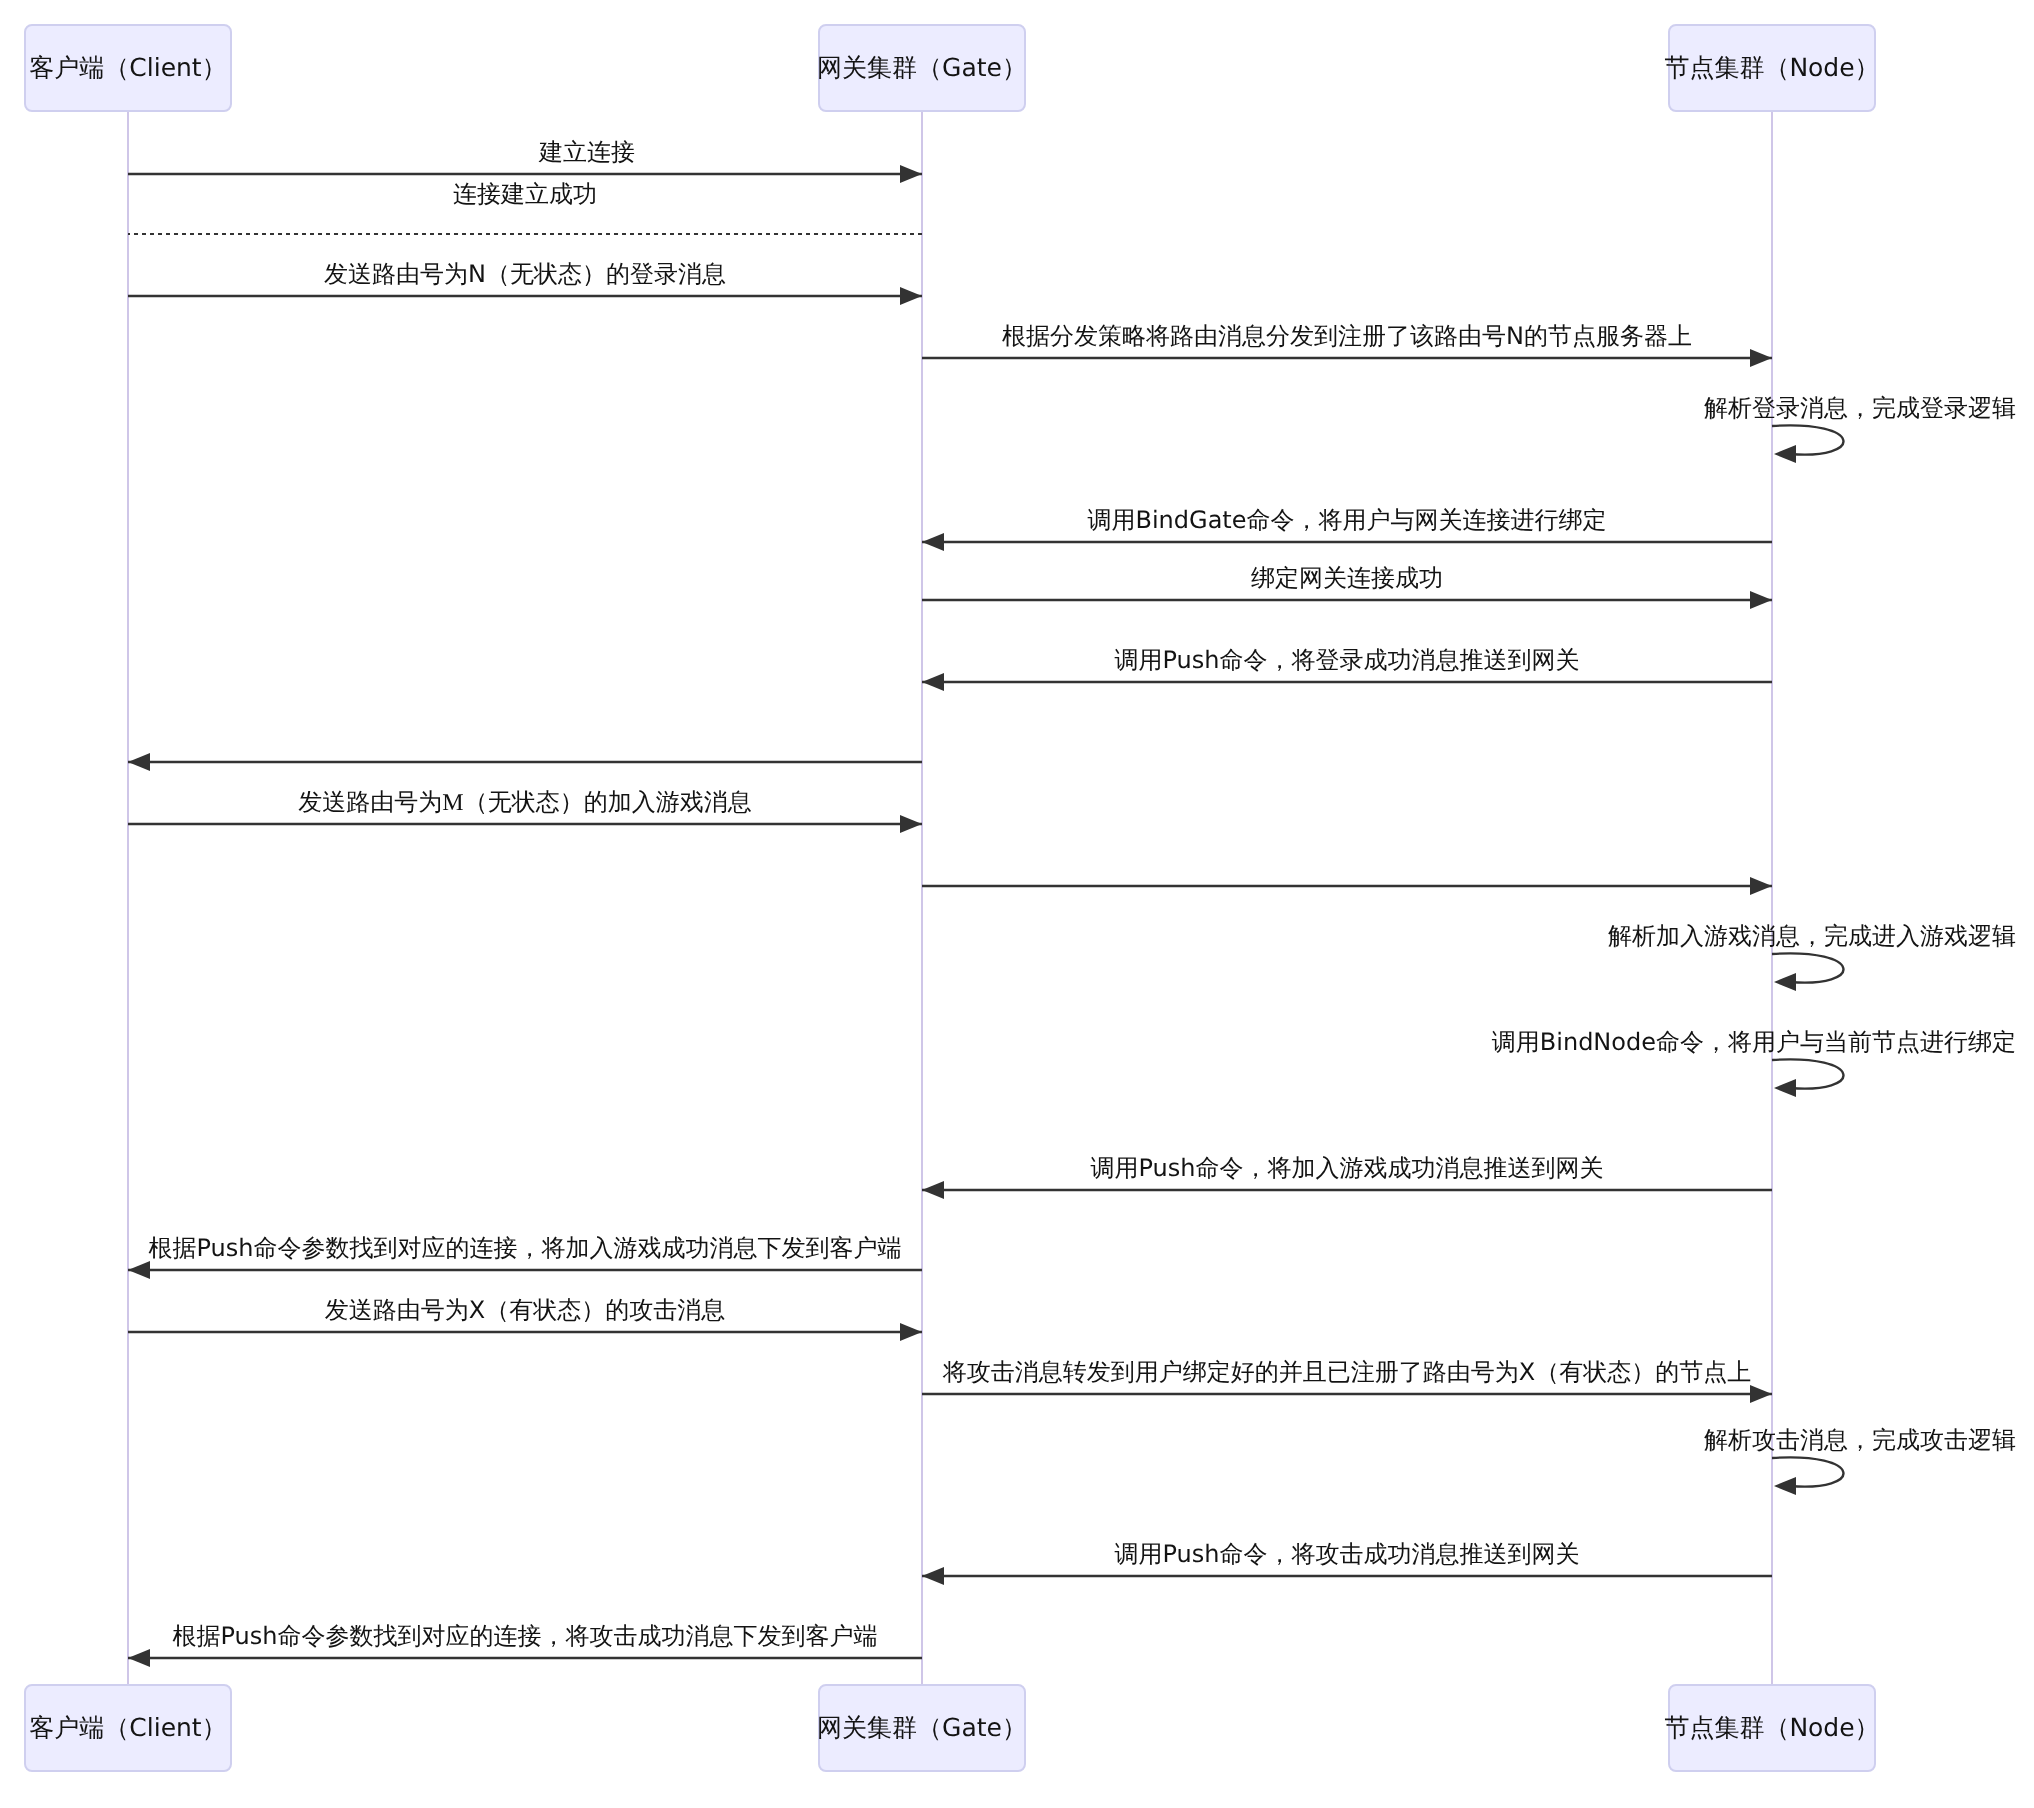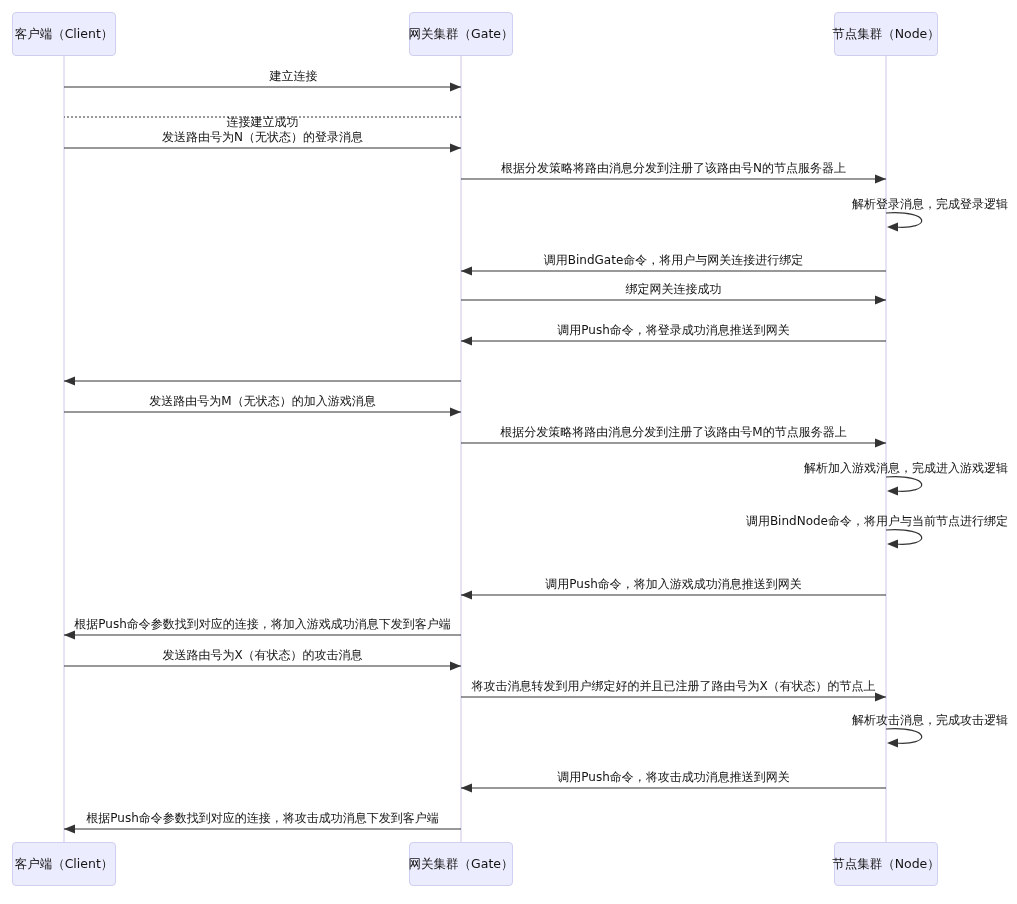--- a/index.html
+++ b/index.html
@@ -99,29 +99,28 @@
     <div class="actor-box" style="left: 409px; top: 842px; width: 104px; height: 44px; background: rgb(236, 236, 255); border-color: rgb(207, 207, 239);">
       <span>网关集群（Gate）</span>
     </div>
     <div class="actor-box" style="left: 834px; top: 12px; width: 104px; height: 44px; background: rgb(236, 236, 255); border-color: rgb(207, 207, 239);">
       <span>节点集群（Node）</span>
     </div>
     <div class="actor-box" style="left: 834px; top: 842px; width: 104px; height: 44px; background: rgb(236, 236, 255); border-color: rgb(207, 207, 239);">
       <span>节点集群（Node）</span>
     </div>
     <div class="msg-label center" style="left: 262.5px; top: 69px; margin-left: 31px;">建立连接</div>
-    <div class="msg-label center" style="left: 262.5px; top: 116px; font-family: Liberation Mono, monospace;">连接建立成功</div>
+    <div class="msg-label center" style="left: 262.5px; top: 90px;">连接建立成功</div>
     <div class="msg-label center" style="left: 262.5px; top: 130px;">发送路由号为N（无状态）的登录消息</div>
     <div class="msg-label center" style="left: 673.5px; top: 161px;">根据分发策略将路由消息分发到注册了该路由号N的节点服务器上</div>
     <div class="msg-label self" style="right: 9px; top: 197px;">解析登录消息，完成登录逻辑</div>
     <div class="msg-label center" style="left: 673.5px; top: 253px;">调用BindGate命令，将用户与网关连接进行绑定</div>
     <div class="msg-label center" style="left: 673.5px; top: 282px;">绑定网关连接成功</div>
     <div class="msg-label center" style="left: 673.5px; top: 323px;">调用Push命令，将登录成功消息推送到网关</div>
-    <div class="msg-label center" style="left: 262.5px; top: 394px;">发送路由号为M（无状态）的加入游戏消息</div>
-    <div class="msg-label center" style="left: 673.5px; top: 425px;">根据分发策略将路由消息分发到注册了该路由号M的节点服务器上</div>
+    <div class="msg-label center" style="left: 262.5px; top: 394px; font-family: Liberation Serif, serif;">发送路由号为M（无状态）的加入游戏消息</div>
     <div class="msg-label self" style="right: 9px; top: 461px;">解析加入游戏消息，完成进入游戏逻辑</div>
     <div class="msg-label self" style="right: 9px; top: 514px;">调用BindNode命令，将用户与当前节点进行绑定</div>
     <div class="msg-label center" style="left: 673.5px; top: 577px;">调用Push命令，将加入游戏成功消息推送到网关</div>
     <div class="msg-label center" style="left: 262.5px; top: 617px;">根据Push命令参数找到对应的连接，将加入游戏成功消息下发到客户端</div>
     <div class="msg-label center" style="left: 262.5px; top: 648px; text-align: right;">发送路由号为X（有状态）的攻击消息</div>
     <div class="msg-label center" style="left: 673.5px; top: 679px;">将攻击消息转发到用户绑定好的并且已注册了路由号为X（有状态）的节点上</div>
     <div class="msg-label self" style="right: 9px; top: 713px;">解析攻击消息，完成攻击逻辑</div>
     <div class="msg-label center" style="left: 673.5px; top: 770px;">调用Push命令，将攻击成功消息推送到网关</div>
     <div class="msg-label center" style="left: 262.5px; top: 811px;">根据Push命令参数找到对应的连接，将攻击成功消息下发到客户端</div>
   </div>

